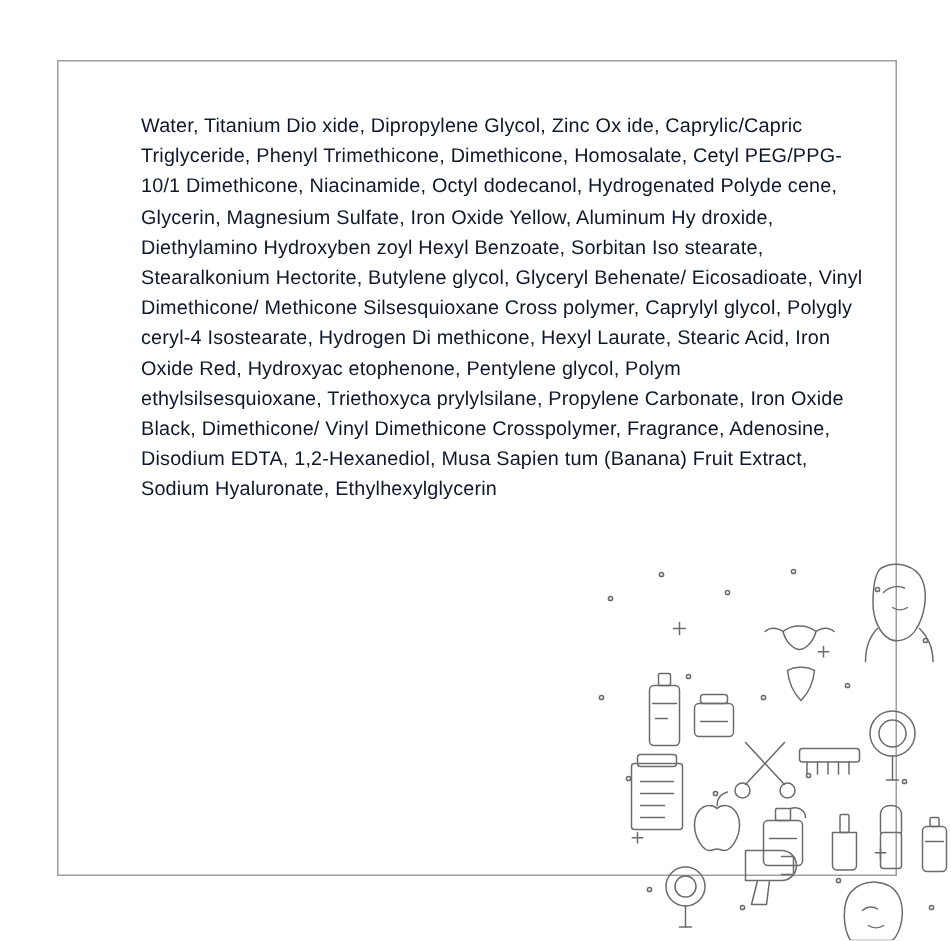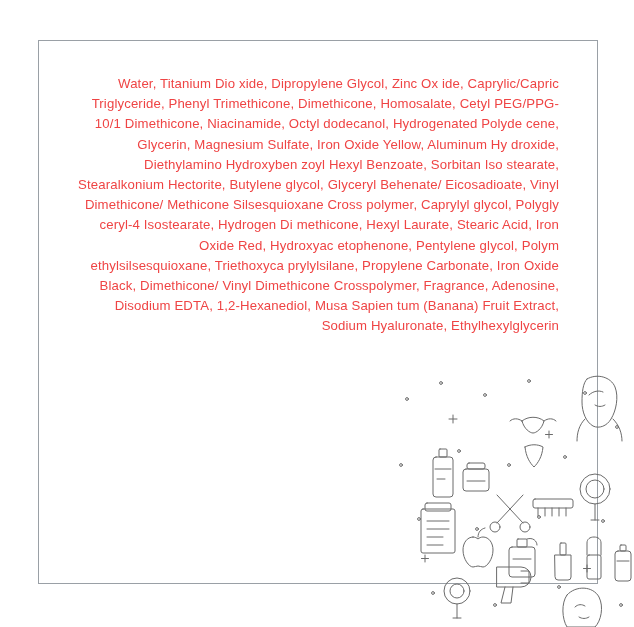--- a/index.html
+++ b/index.html
@@ -25,28 +25,28 @@
     left: 38px;
     top: 40px;
     width: 560px;
     height: 544px;
     border: 1px solid #9aa0a6;
     box-sizing: border-box;
     background: transparent;
   }
   .ingredients {
     position: absolute;
-    left: 77px;
+    left: 94px;
     top: 74px;
     width: 482px;
     font-size: 13.2px;
     line-height: 20.2px;
-    color: #ef4444;
+    color: #0f172a;
     letter-spacing: 0.01em;
-    text-align: right;
+    text-align: left;
     white-space: pre-wrap;
   }
   
   .deco {
     position: absolute;
     right: 0;
     bottom: 0;
     width: 245px;
     height: 258px;
     overflow: hidden;

